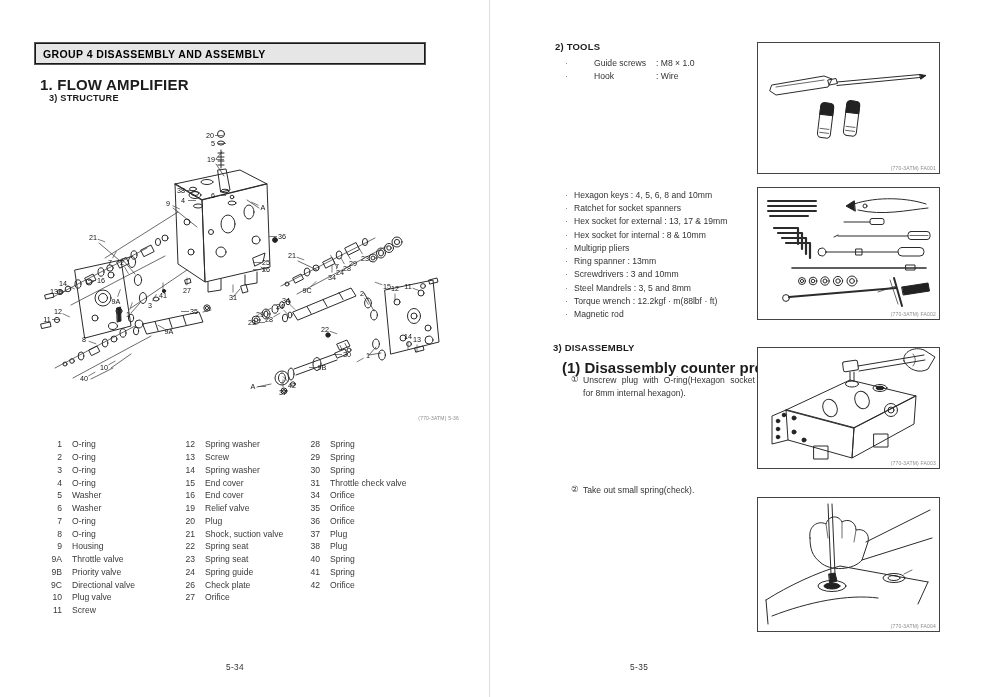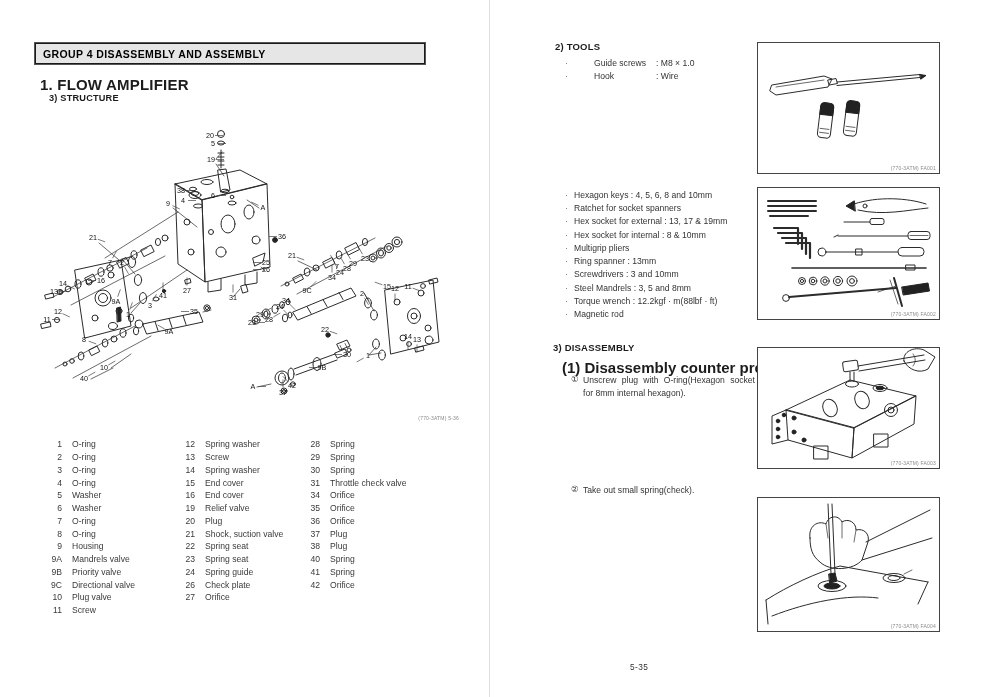--- a/index.html
+++ b/index.html
@@ -382,21 +382,21 @@
         <div class="prow">
           <span class="pnum">8</span>
           <span class="pname">O-ring</span>
         </div>
         <div class="prow">
           <span class="pnum">9</span>
           <span class="pname">Housing</span>
         </div>
         <div class="prow">
           <span class="pnum">9A</span>
-          <span class="pname">Mandrels valve</span>
+          <span class="pname">Throttle valve</span>
         </div>
         <div class="prow">
           <span class="pnum">9B</span>
           <span class="pname">Priority valve</span>
         </div>
         <div class="prow">
           <span class="pnum">9C</span>
           <span class="pname">Directional valve</span>
         </div>
         <div class="prow">
@@ -506,20 +506,21 @@
         <div class="prow">
           <span class="pnum">41</span>
           <span class="pname">Spring</span>
         </div>
         <div class="prow">
           <span class="pnum">42</span>
           <span class="pname">Orifice</span>
         </div>
       </div>
     </div>
+  <div id="pageno-left" class="abs pageno">5-34</div>
 
   <div id="tools-heading" class="abs rh">2) TOOLS</div>
   <div id="tools-specs" class="abs">
       <div class="srow">
         <span class="bul">·</span>
         <span class="lab">Guide screws</span>
         <span>: M8 × 1.0</span>
       </div>
       <div class="srow">
         <span class="bul">·</span>

